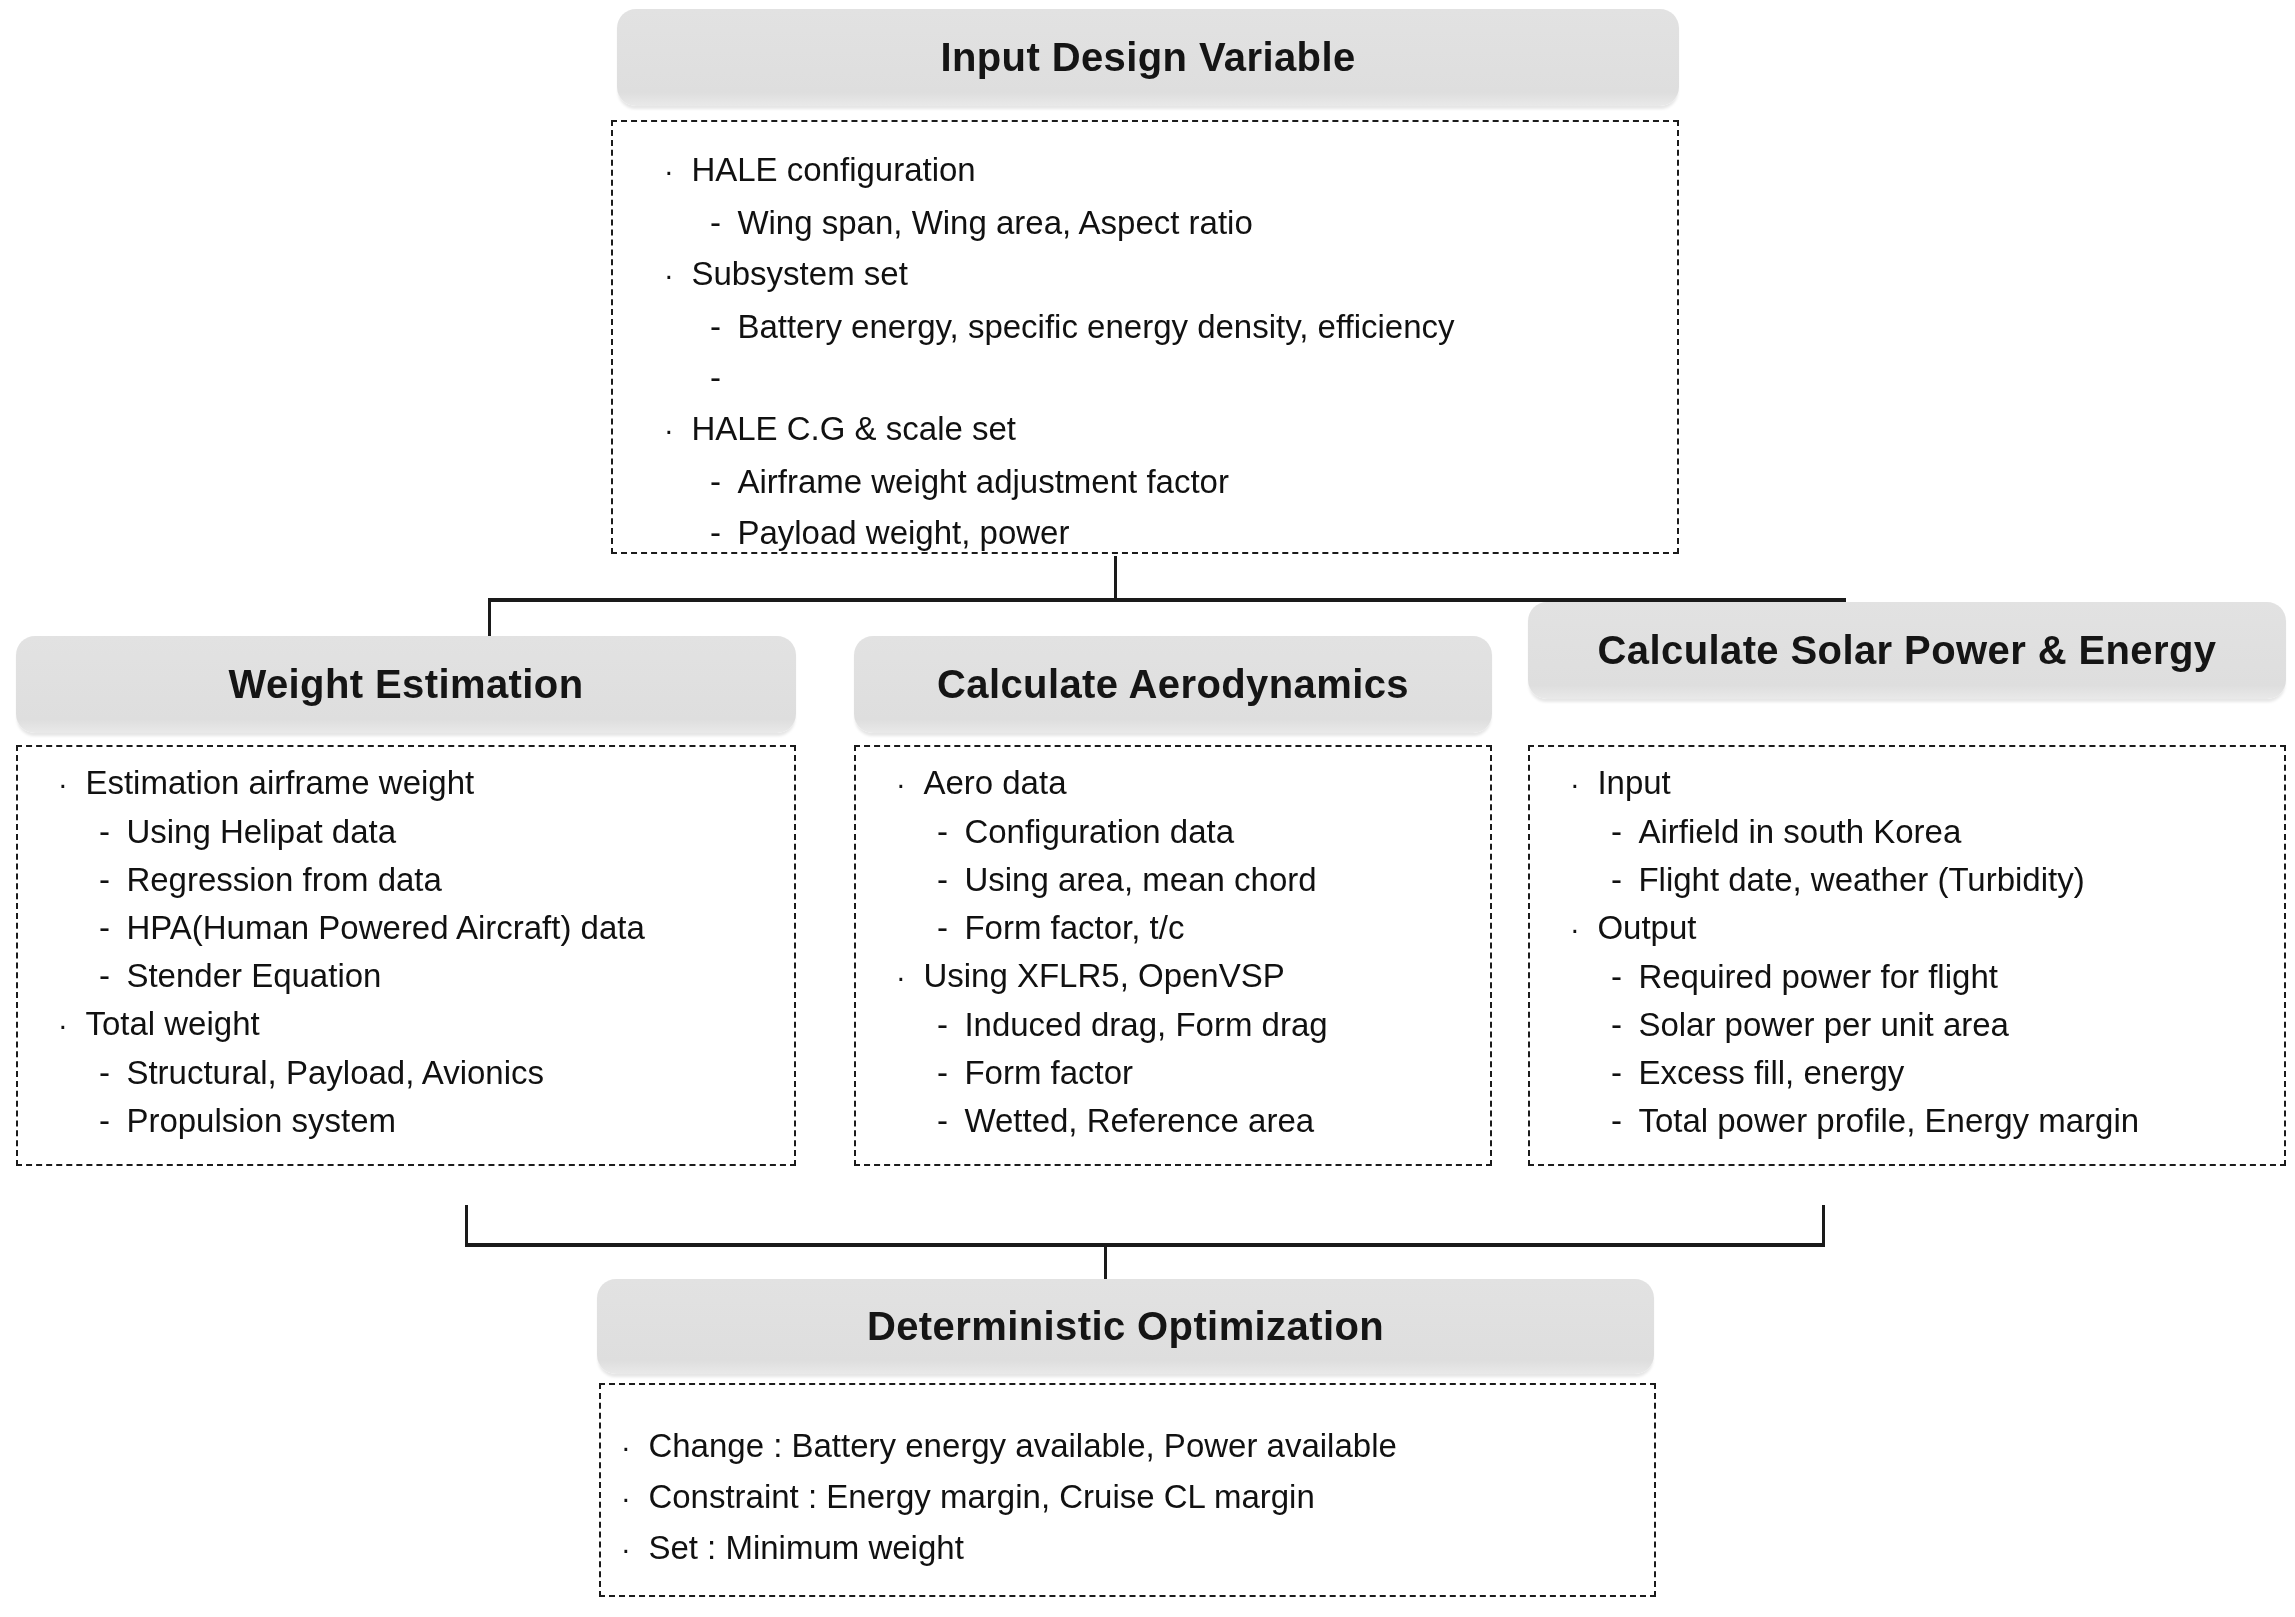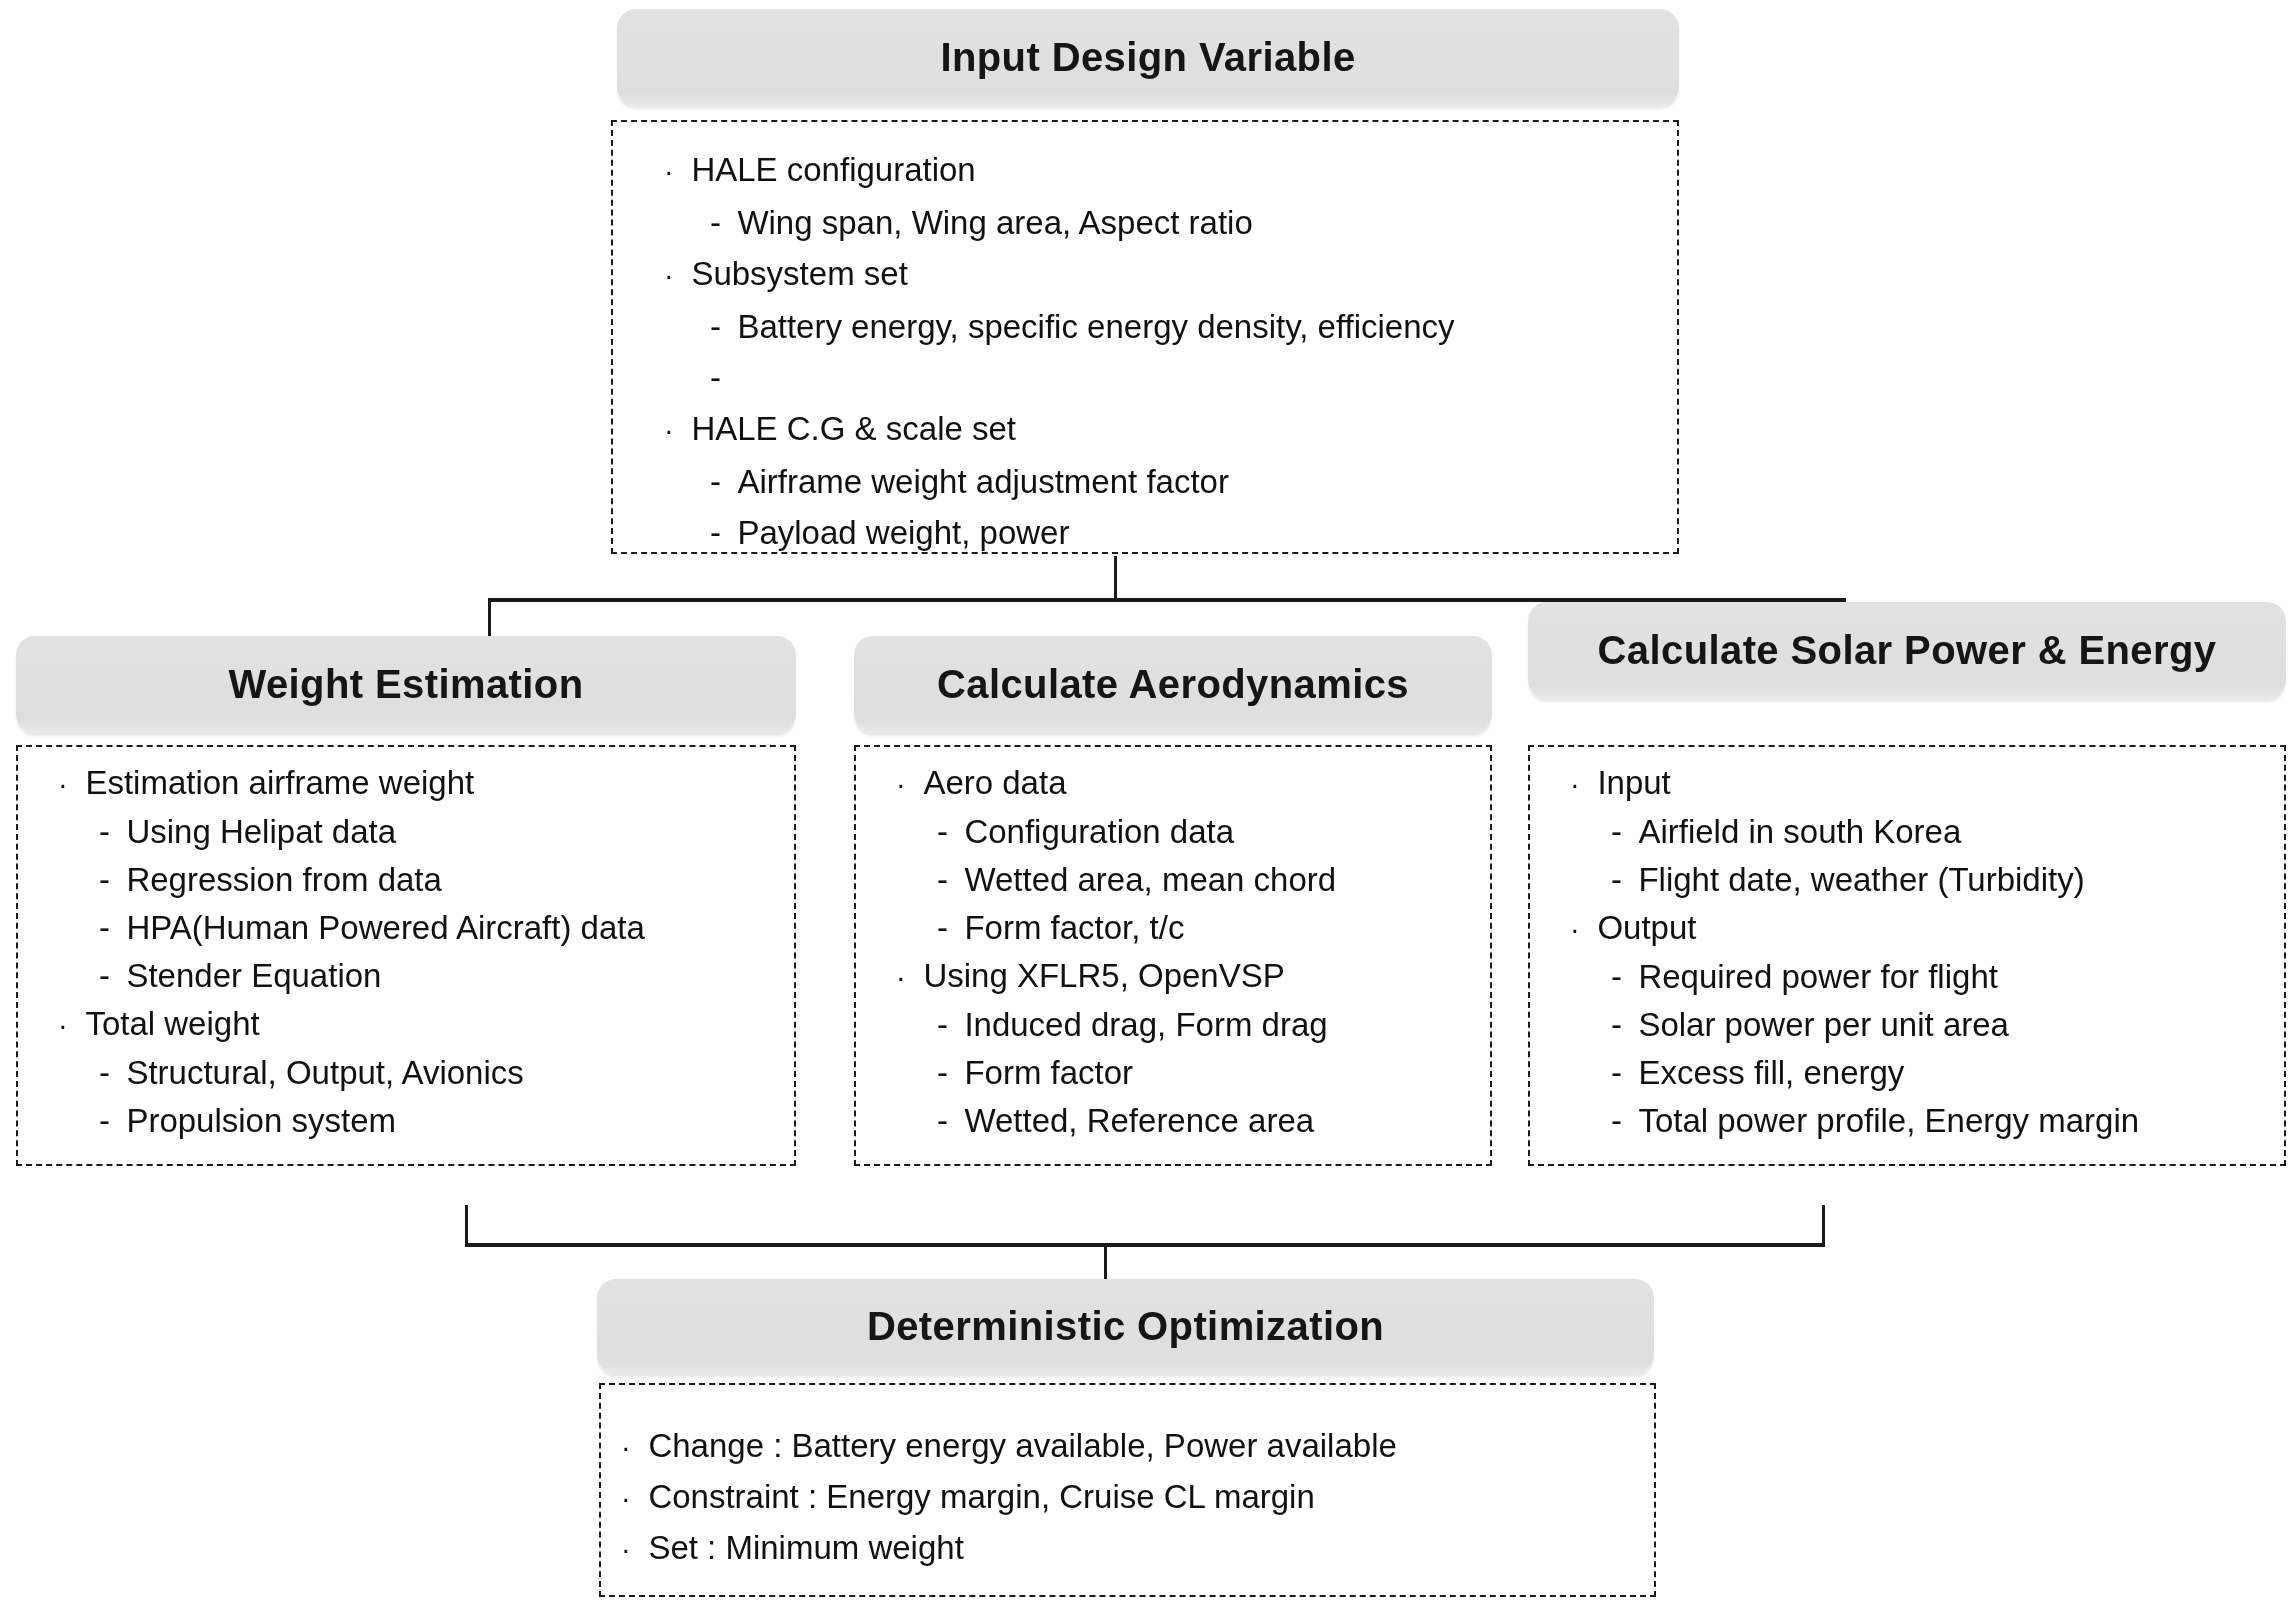--- a/index.html
+++ b/index.html
@@ -132,21 +132,21 @@
         <div class="li l2">
           <span class="bullet">-</span>
           <span class="txt">Stender Equation</span>
         </div>
         <div class="li l1">
           <span class="bullet">·</span>
           <span class="txt">Total weight</span>
         </div>
         <div class="li l2">
           <span class="bullet">-</span>
-          <span class="txt">Structural, Output, Avionics</span>
+          <span class="txt">Structural, Payload, Avionics</span>
         </div>
         <div class="li l2">
           <span class="bullet">-</span>
           <span class="txt">Propulsion system</span>
         </div>
       </div>
   </div>
 
   <div class="hdr" style="left:854px; top:636px; width:638px; height:97px;text-align:center;">
     <span class="hdr-title">Calculate Aerodynamics</span>
@@ -156,21 +156,21 @@
         <div class="li l1">
           <span class="bullet">·</span>
           <span class="txt">Aero data</span>
         </div>
         <div class="li l2">
           <span class="bullet">-</span>
           <span class="txt">Configuration data</span>
         </div>
         <div class="li l2">
           <span class="bullet">-</span>
-          <span class="txt">Wetted area, mean chord</span>
+          <span class="txt">Using area, mean chord</span>
         </div>
         <div class="li l2">
           <span class="bullet">-</span>
           <span class="txt">Form factor, t/c</span>
         </div>
         <div class="li l1">
           <span class="bullet">·</span>
           <span class="txt">Using XFLR5, OpenVSP</span>
         </div>
         <div class="li l2">

